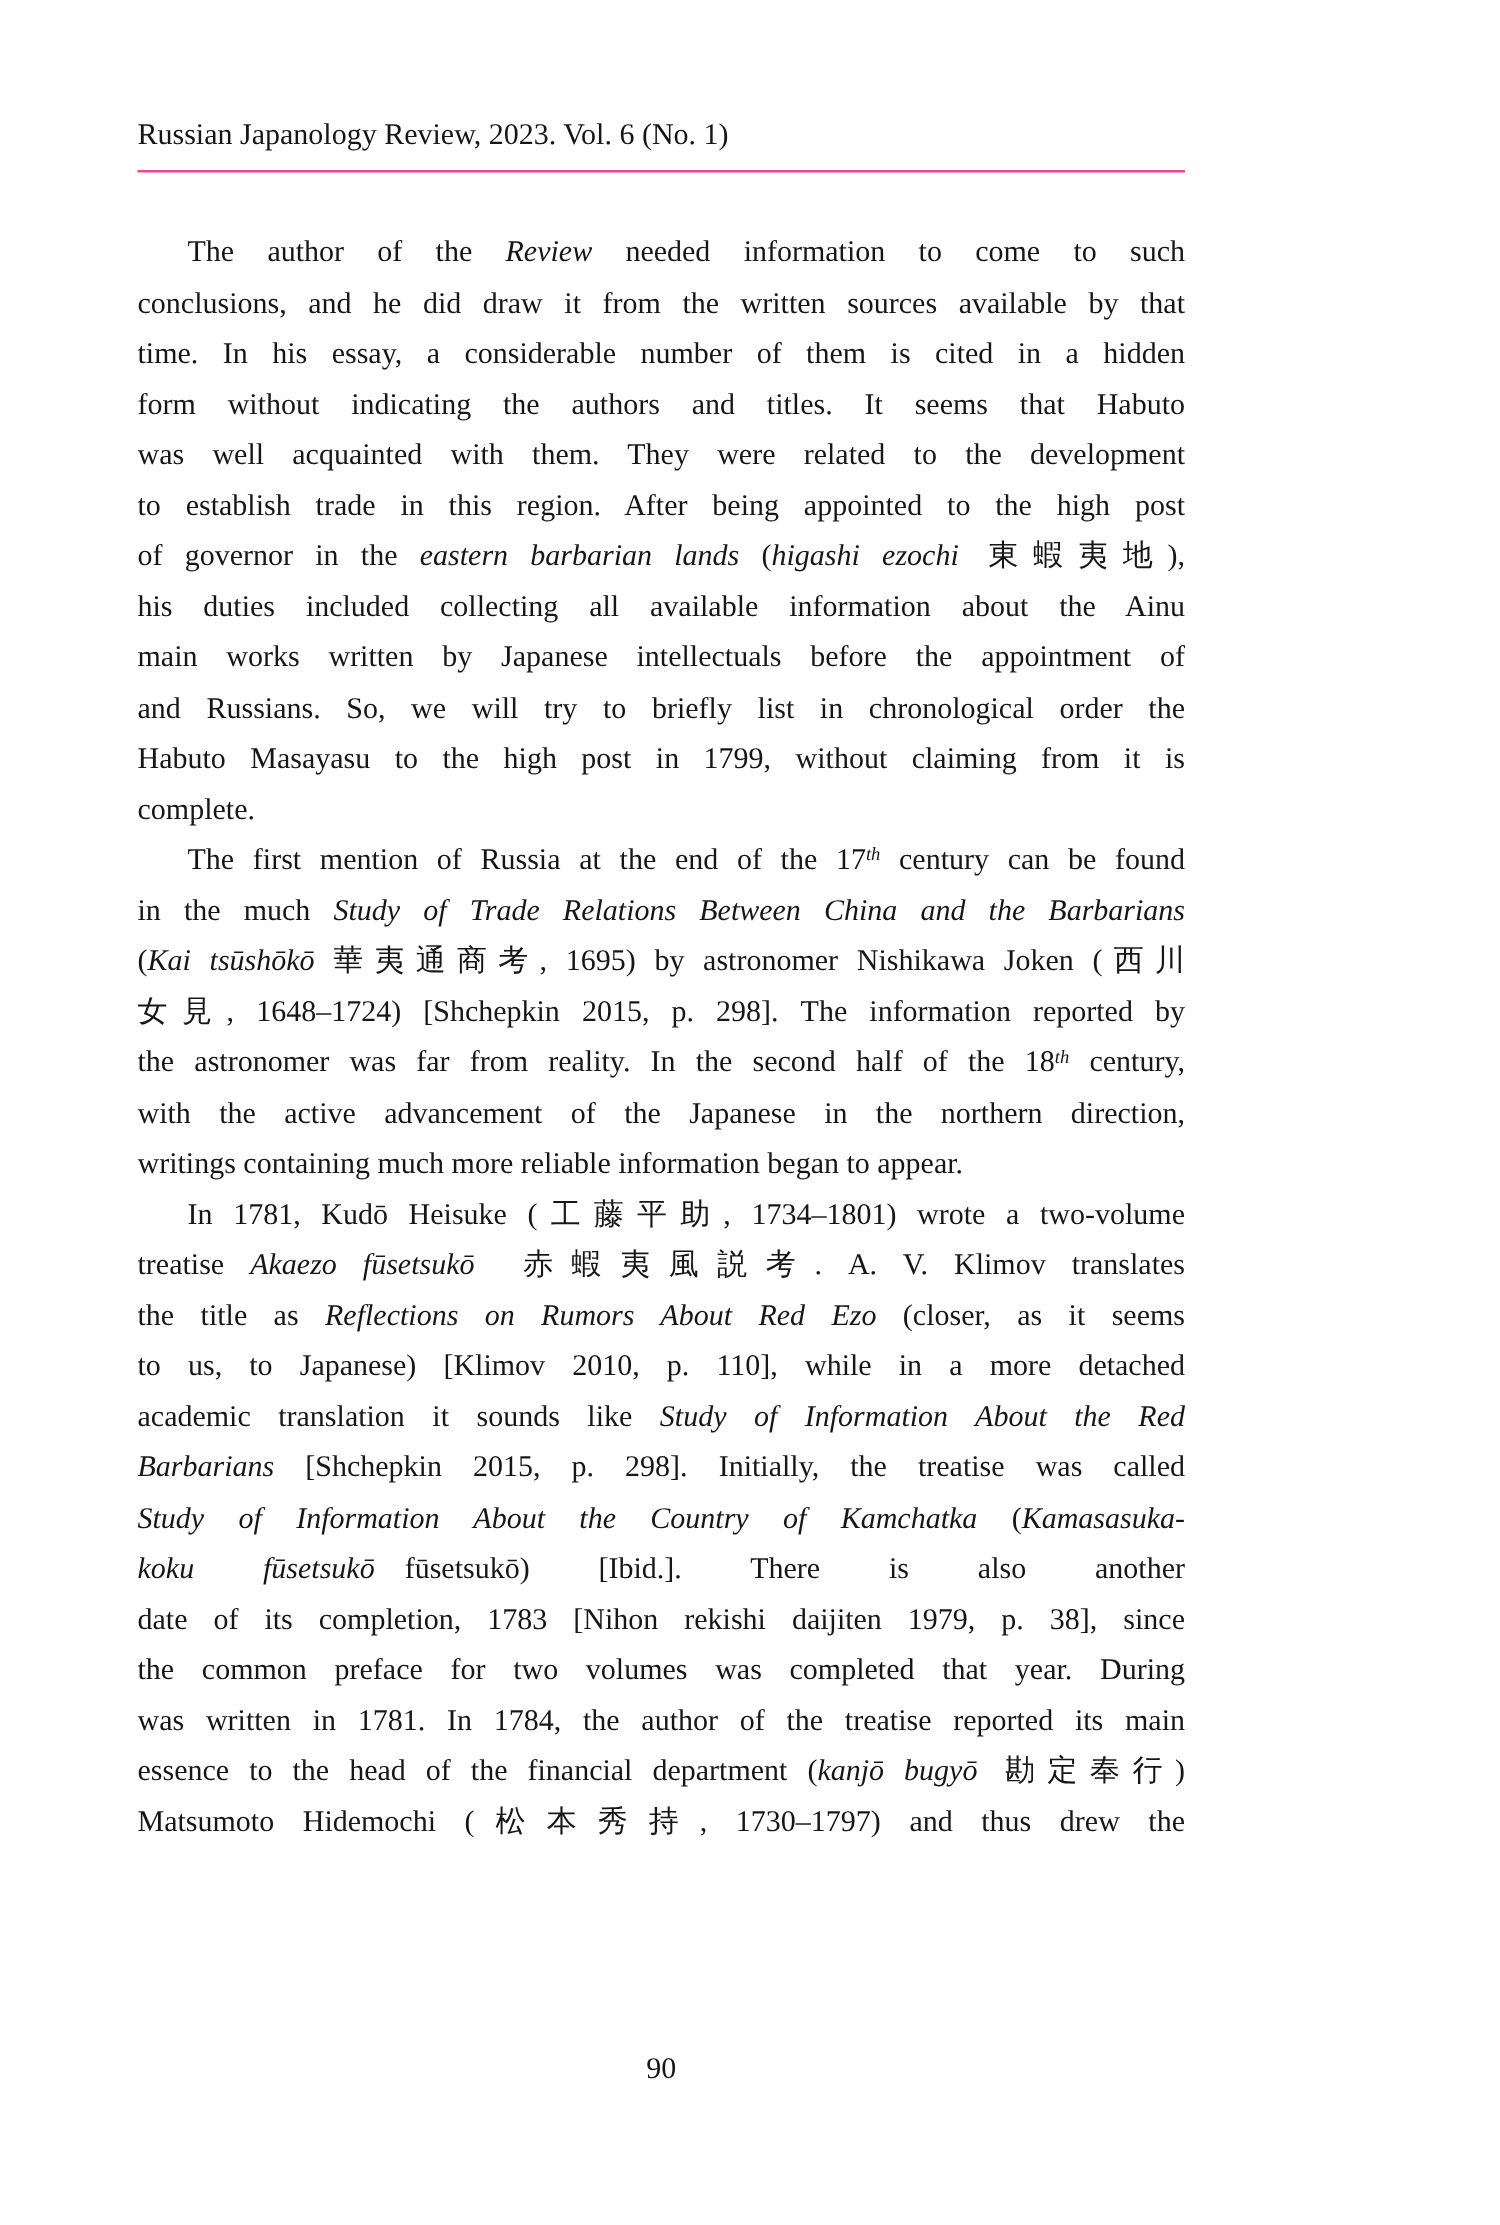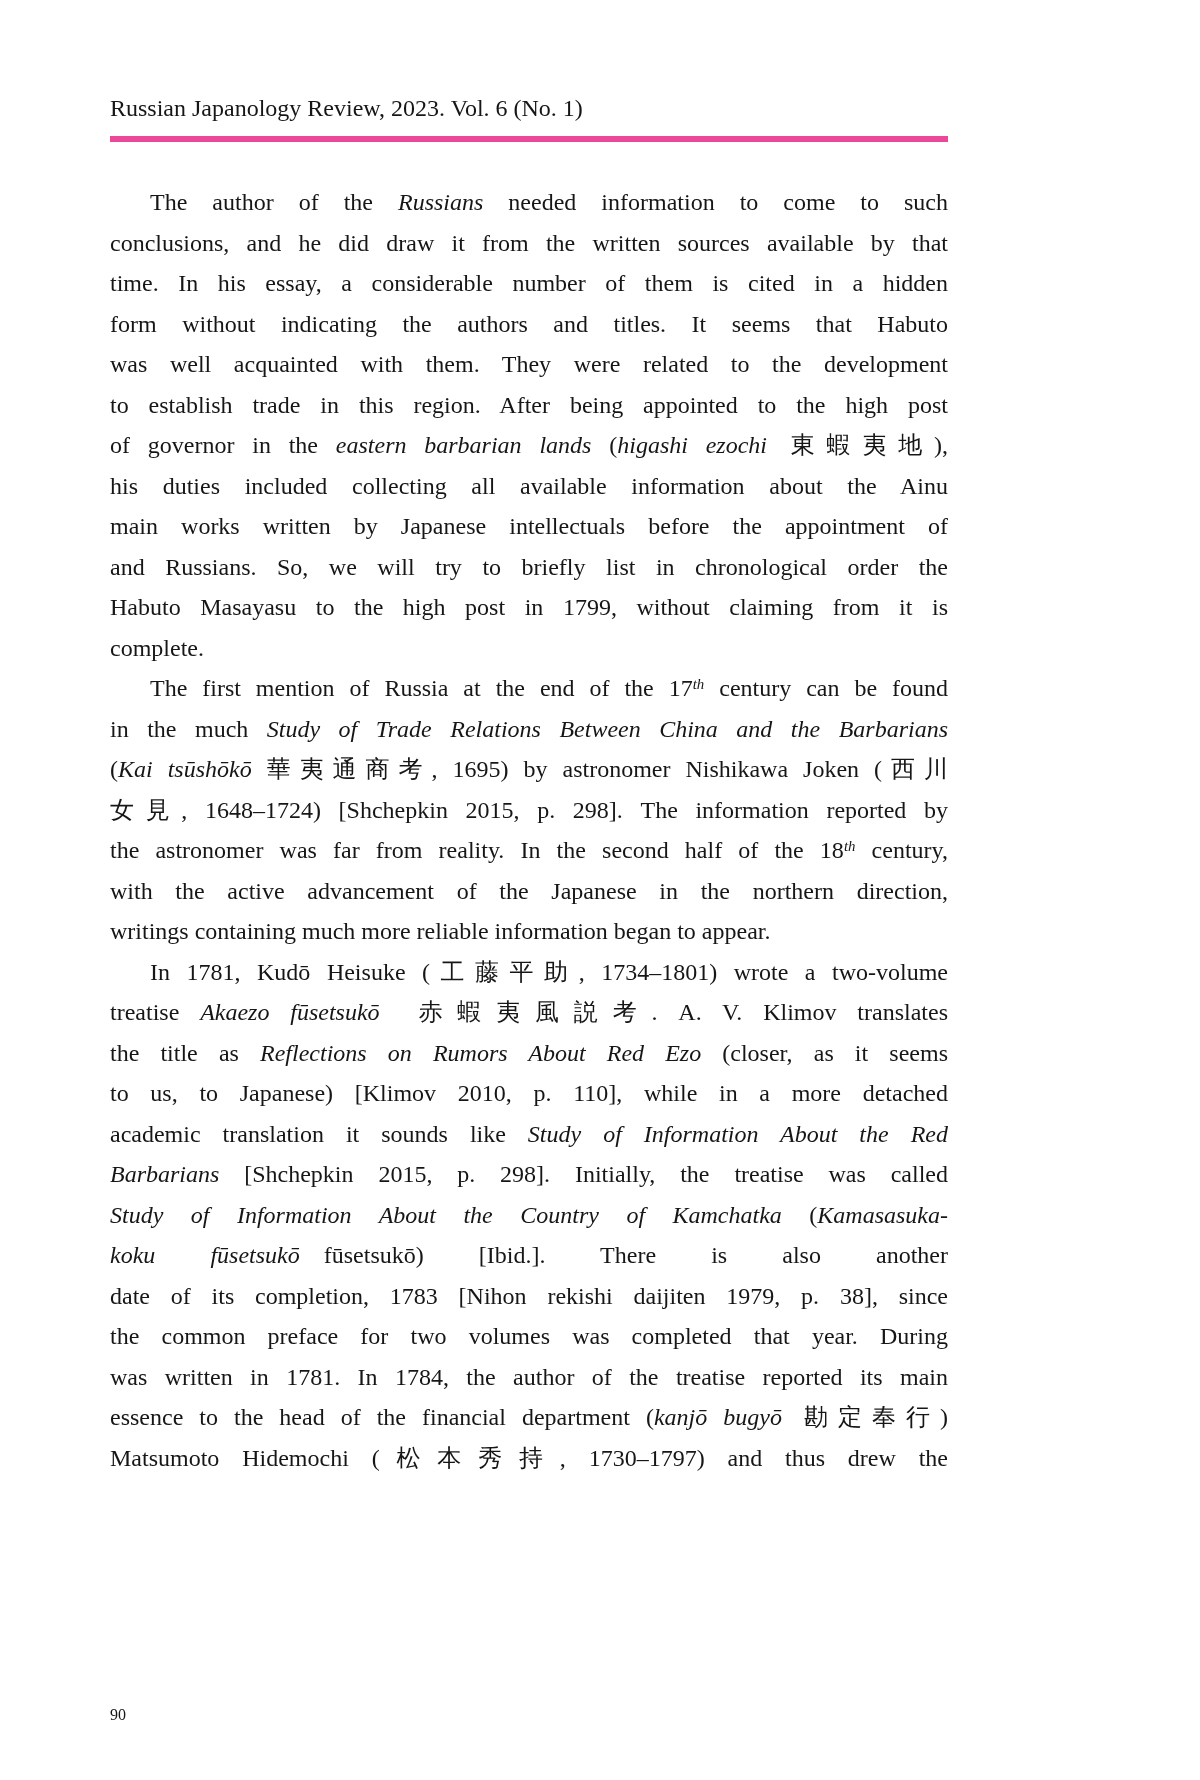--- a/index.html
+++ b/index.html
@@ -13,21 +13,21 @@
     overflow: hidden;
   }
   .running-head {
     position: absolute;
     left: 110px;
     top: 94px;
     width: 838px;
     font-size: 24px;
     line-height: 29px;
     padding-bottom: 13px;
-    border-bottom: 6px solid #ec4899;
+    border-bottom: 2px solid #ec4899;
   }
   .body-text {
     position: absolute;
     left: 110px;
     top: 182px;
     width: 838px;
     font-size: 24px;
     line-height: 40.5px;
   }
   .line {
@@ -43,38 +43,38 @@
     font-size: 0.62em;
     line-height: 0;
     vertical-align: baseline;
     position: relative;
     top: -0.45em;
     font-style: italic;
   }
   .folio {
     position: absolute;
     left: 110px;
-    top: 1706px;
+    top: 1642px;
     width: 838px;
-    text-align: left;
-    font-size: 16px;
+    text-align: center;
+    font-size: 24px;
   }
 </style>
 </head>
 <body>
 
 <div class="page">
 
   <div class="running-head">
     <span>Russian Japanology Review, 2023. Vol. 6 (No. 1)</span>
   </div>
 
   <div class="body-text">
       <div>
-        <div class="line first"><span>The author of the </span><span class="it">Russians</span><span> needed information to come to such</span></div>
+        <div class="line first"><span>The author of the </span><span class="it">Review</span><span> needed information to come to such</span></div>
         <div class="line"><span>conclusions, and he did draw it from the written sources available by that</span></div>
         <div class="line"><span>time. In his essay, a considerable number of them is cited in a hidden</span></div>
         <div class="line"><span>form without indicating the authors and titles. It seems that Habuto</span></div>
         <div class="line"><span>was well acquainted with them. They were related to the development</span></div>
         <div class="line"><span>to establish trade in this region. After being appointed to the high post</span></div>
         <div class="line"><span>of governor in the </span><span class="it">eastern barbarian lands</span><span> (</span><span class="it">higashi ezochi</span><span> 東蝦夷地),</span></div>
         <div class="line"><span>his duties included collecting all available information about the Ainu</span></div>
         <div class="line"><span>main works written by Japanese intellectuals before the appointment of</span></div>
         <div class="line"><span>and Russians. So, we will try to briefly list in chronological order the</span></div>
         <div class="line"><span>Habuto Masayasu to the high post in 1799, without claiming from it is</span></div>

